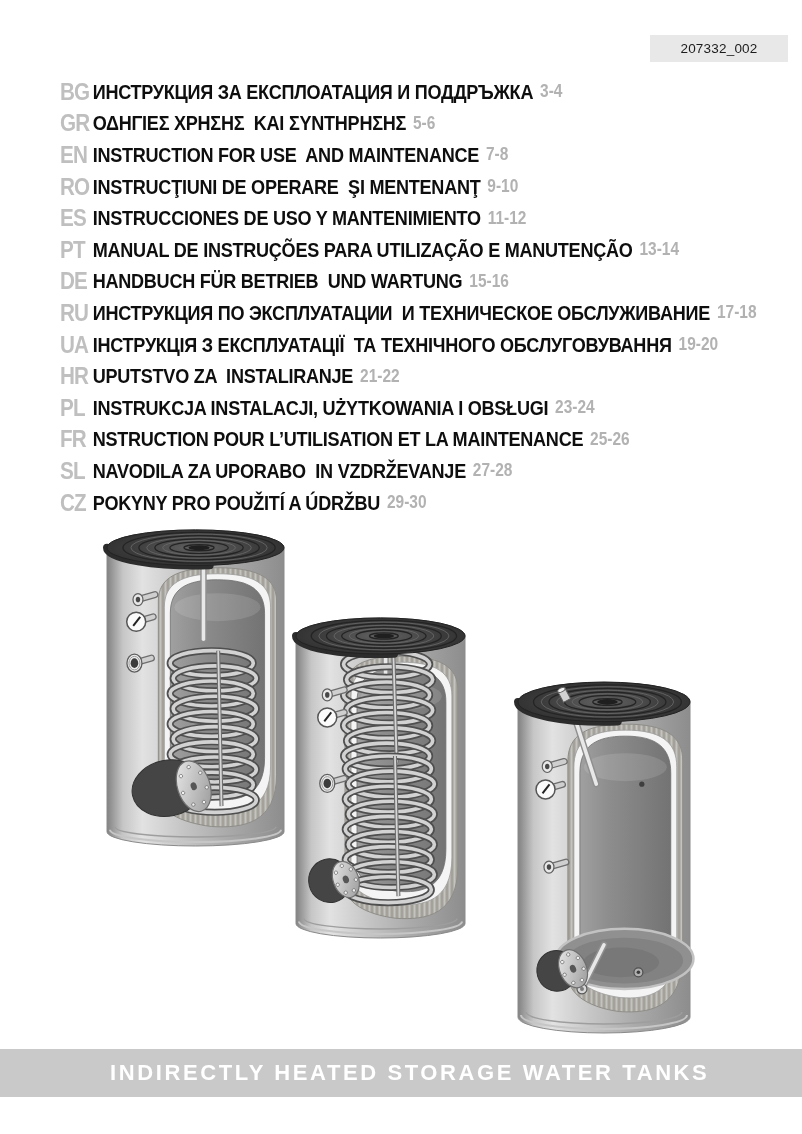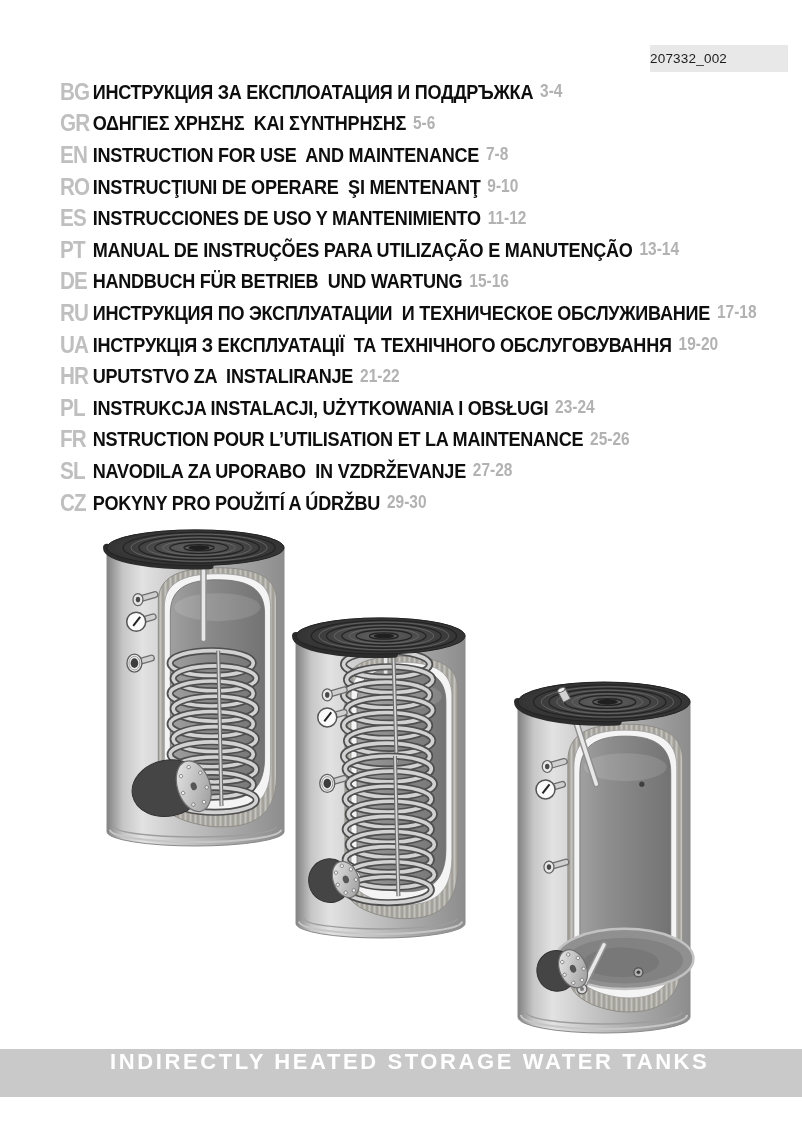--- a/index.html
+++ b/index.html
@@ -1,39 +1,39 @@
 <!DOCTYPE html>
 <html><head>
 <meta charset="utf-8">
 <style>
   html,body{margin:0;padding:0;}
   body{
     width:802px;height:1134px;position:relative;background:#ffffff;
     font-family:"Liberation Sans", sans-serif;overflow:hidden;
   }
   .docbox{
-    position:absolute;left:650px;top:45px;width:138px;height:27px;
-    background:#e8e8e8;display:flex;align-items:center;
+    position:absolute;left:650px;top:35px;width:138px;height:27px;
+    background:#e8e8e8;display:flex;align-items:center;justify-content:center;
     font-size:13.5px;color:#1c1c1c;letter-spacing:.2px;
   }
   .toc{position:absolute;left:60px;top:76px;}
   .toc-row{
     height:31.6px;display:flex;align-items:center;white-space:pre;
     transform:scaleX(.86);transform-origin:0 50%;
   }
   .toc-code{
     width:38px;flex:0 0 38px;font-size:24px;font-weight:bold;
     color:#bfbfbf;letter-spacing:-1px;
   }
   .toc-title{font-size:21px;font-weight:bold;color:#0e0e0e;letter-spacing:-.3px;}
   .toc-pages{font-size:18px;font-weight:bold;color:#b2b2b2;margin-left:8px;}
   .tanks-wrap{position:absolute;left:0;top:0;width:802px;height:1134px;}
   .banner{
     position:absolute;left:0;top:1049px;width:802px;height:48px;
-    background:#c9c9c9;display:flex;
+    background:#c9c9c9;display:flex;align-items:center;
   }
   .banner span{
     margin-left:110px;color:#ffffff;font-weight:bold;font-size:22px;
     letter-spacing:2.6px;
   }
 </style>
 </head>
 <body>
 
 <div class="docbox" style="background: rgb(232, 232, 232);">

